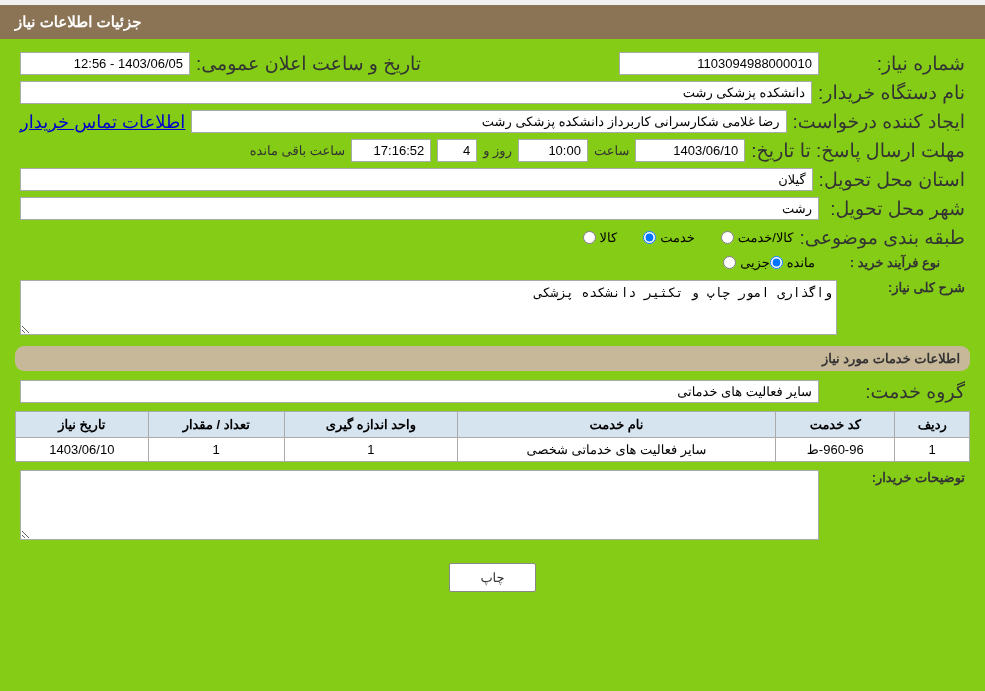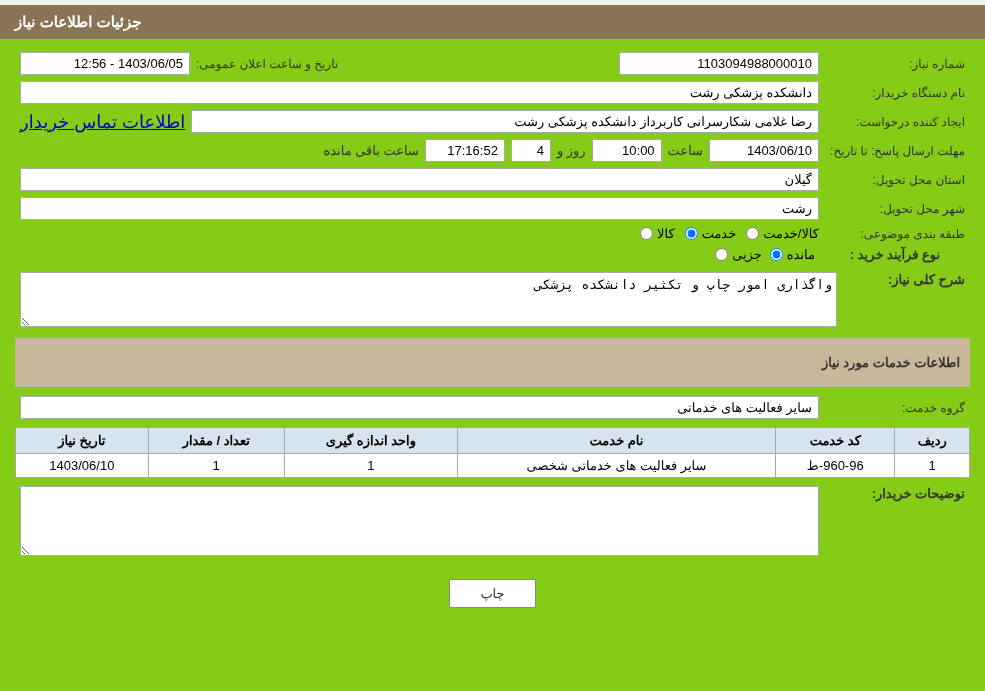--- a/index.html
+++ b/index.html
@@ -22,36 +22,37 @@
       padding: 8px 15px;
       font-size: 15px;
       font-weight: bold;
     }
     .main-content {
       padding: 10px 15px;
     }
     .section-title {
       background: #c8b89a;
       color: #333;
-      padding: 17px 10px;
+      padding: 5px 10px;
       font-size: 13px;
       font-weight: bold;
       margin: 8px 0 6px 0;
       text-align: right;
+      border-radius: 9px;
     }
     .form-row {
       display: flex;
       align-items: center;
       gap: 6px;
       padding: 3px 5px;
       flex-wrap: wrap;
     }
     .form-label {
       color: #333;
-      font-size: 12px;
+      font-size: 19px;
       min-width: 140px;
       flex-shrink: 0;
     }
     .form-input {
       border: 1px solid #aaa;
       padding: 3px 6px;
       font-size: 13px;
       background: #fff;
       direction: rtl;
     }
@@ -71,21 +72,21 @@
     .deadline-row {
       display: flex;
       align-items: center;
       gap: 6px;
       padding: 3px 5px;
       flex-wrap: wrap;
     }
     .radio-group {
       display: flex;
       align-items: center;
-      gap: 10px;
+      gap: 26px;
       flex-direction: row-reverse;
       justify-content: space-between;
     }
     .radio-item {
       display: flex;
       align-items: center;
       gap: 4px;
     }
     .radio-item input {
       margin: 0;
@@ -100,21 +101,20 @@
     .process-label {
       color: #333;
       font-size: 13px;
       min-width: 140px;
       text-align: center;
       font-weight: bold;
     }
     .process-radio-group {
       display: flex;
       align-items: center;
-      gap: 8px;
       flex-direction: row-reverse;
     }
     .process-description {
       color: #333;
       font-size: 13px;
       margin-right: 10px;
     }
     .description-box {
       border: 1px solid #aaa;
       background: #fff;

